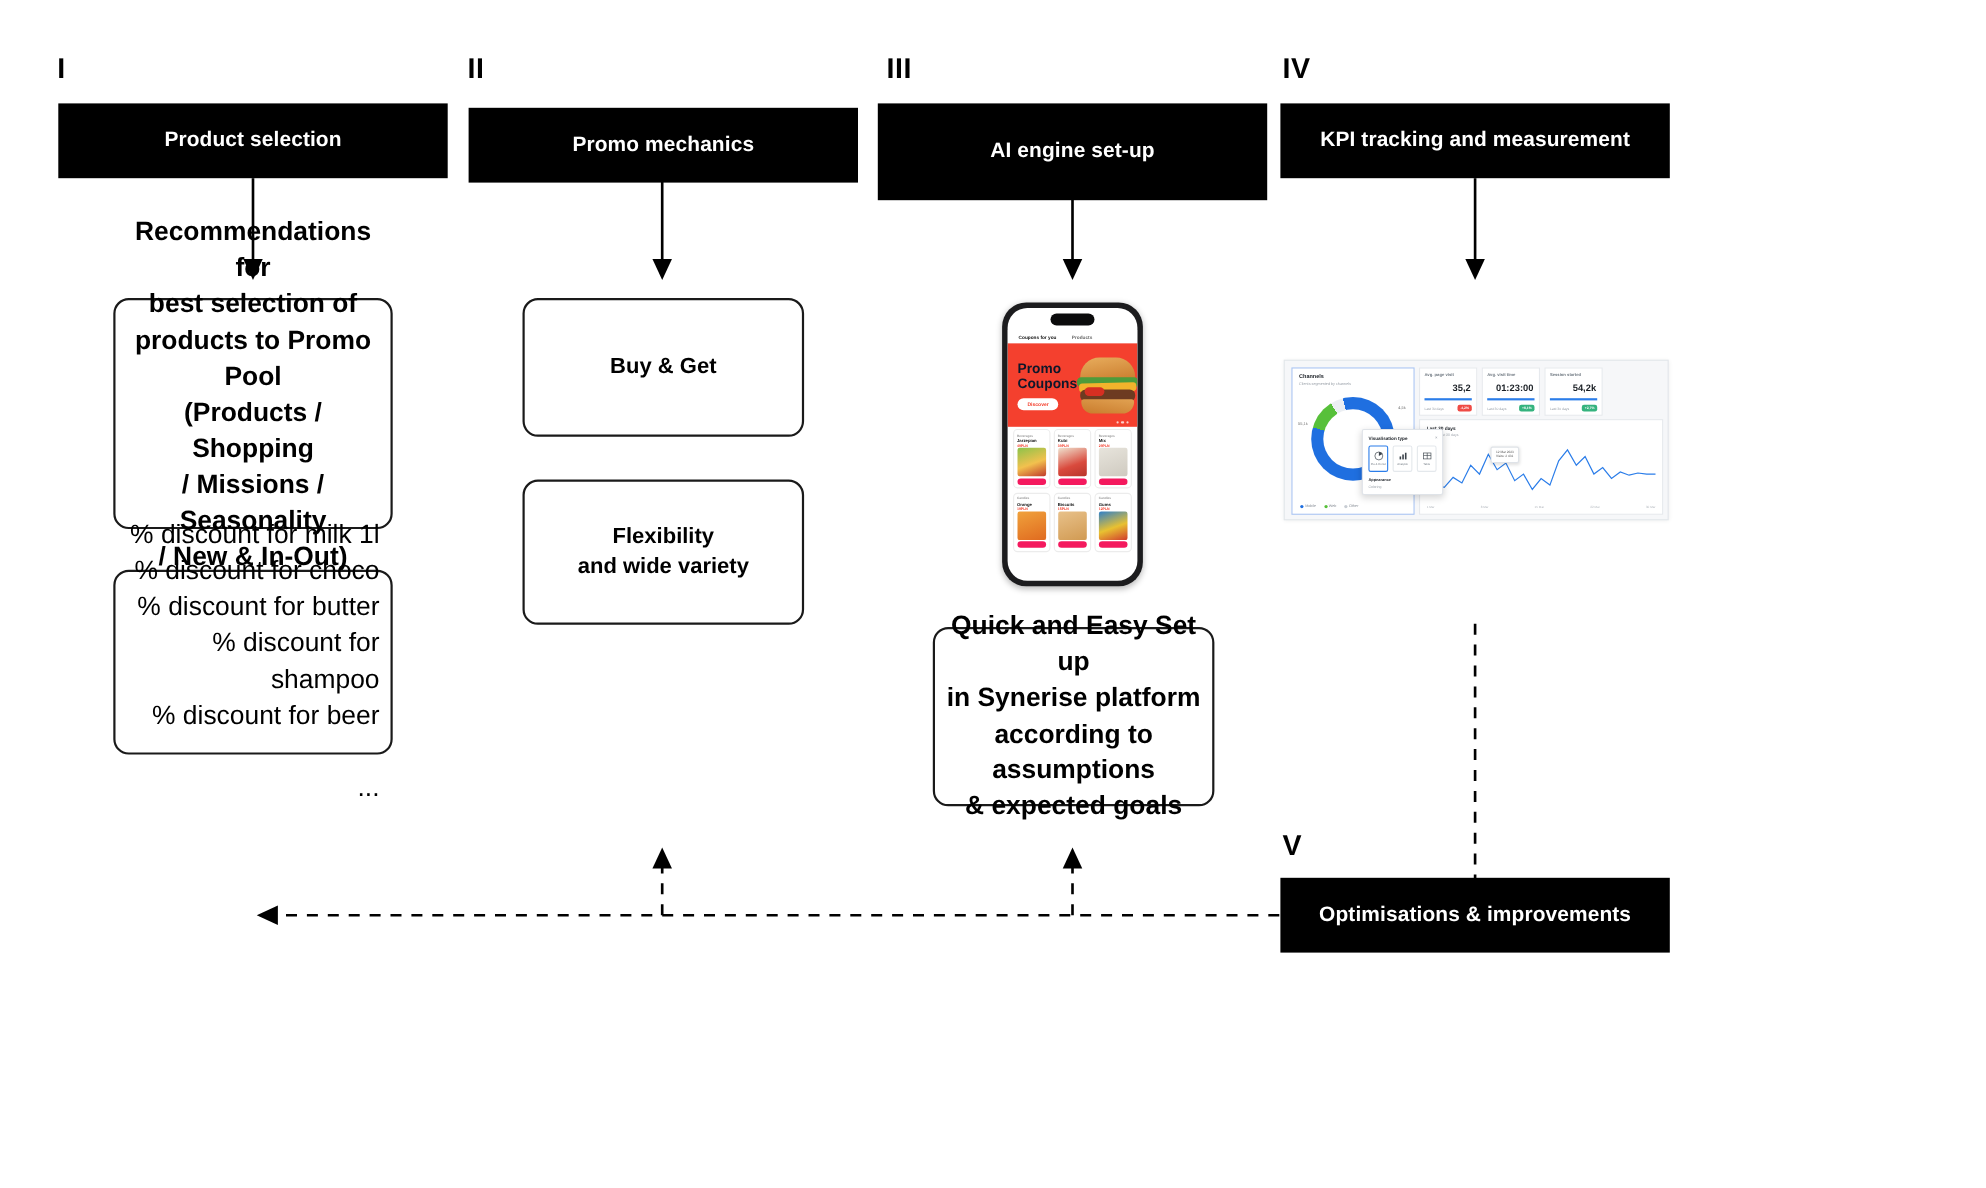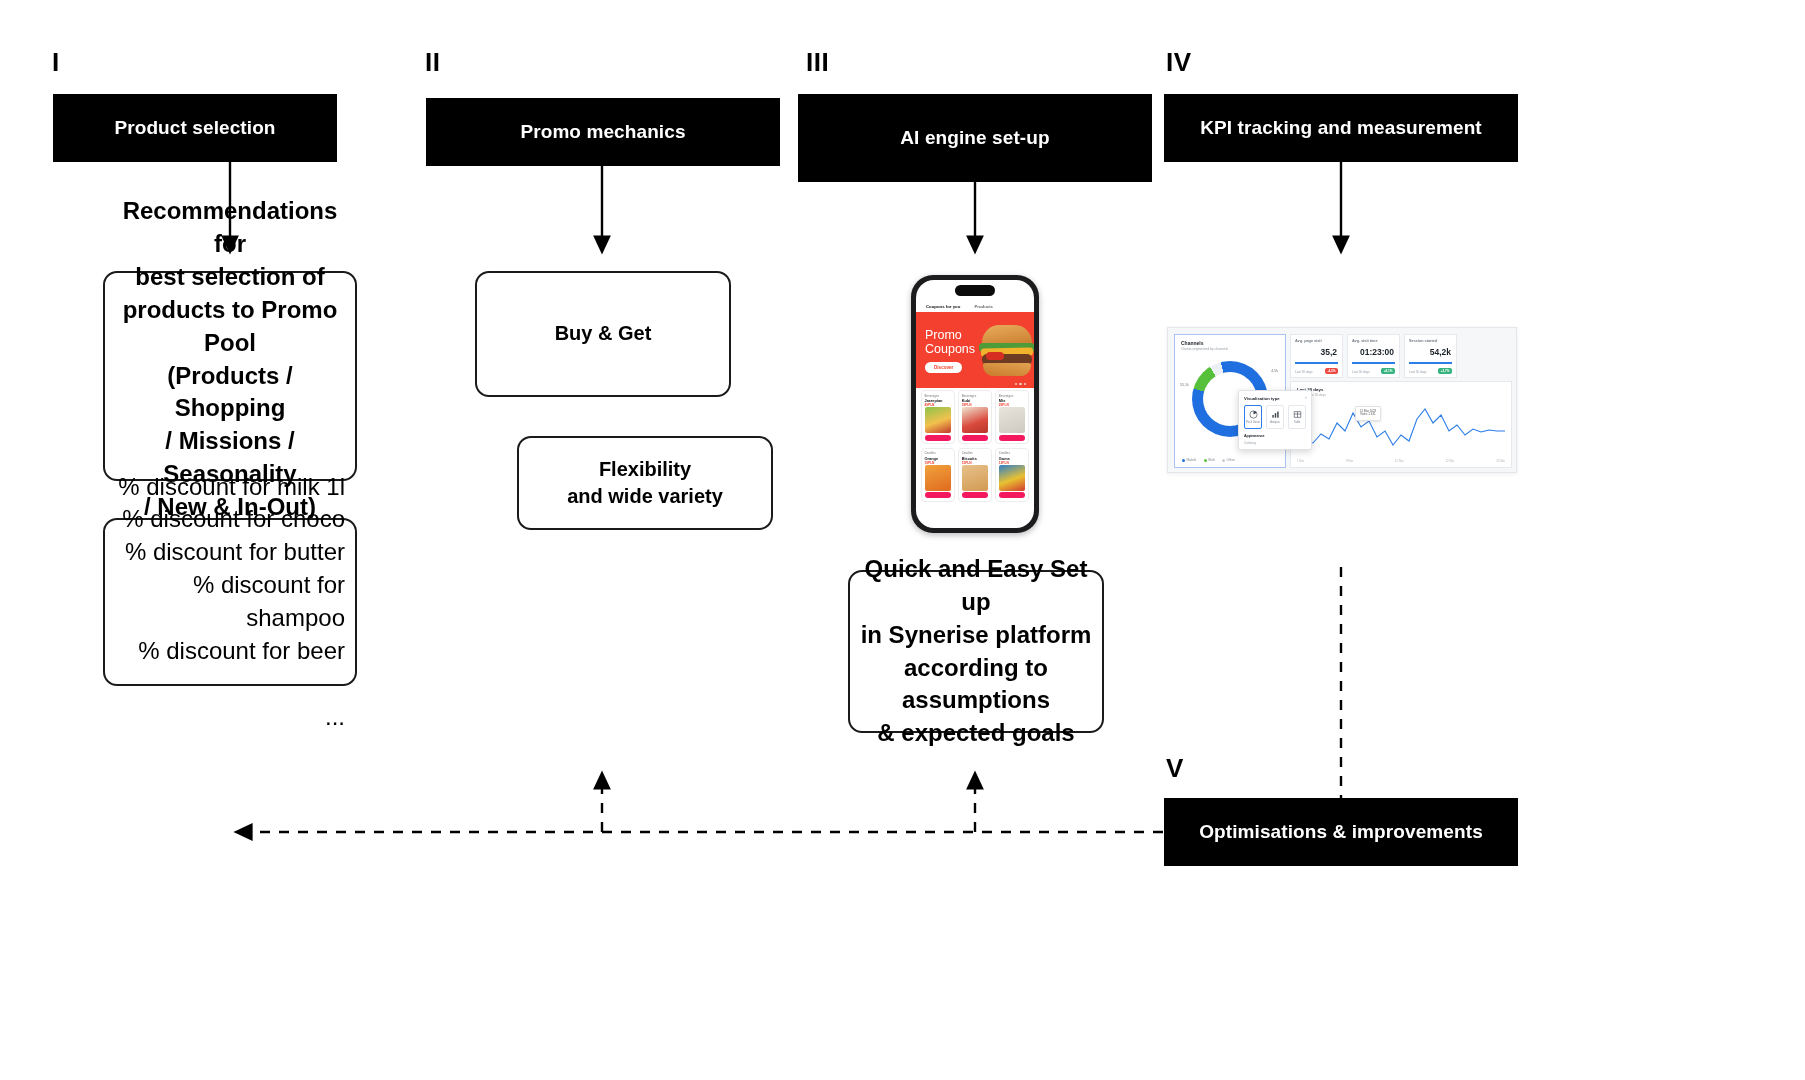--- a/index.html
+++ b/index.html
@@ -131,23 +131,23 @@
   .p-hero {
     position: absolute;
     top: 32px; left: 0; right: 0;
     height: 76px;
     background: #f4402e;
     overflow: hidden;
   }
   .p-hero .h-title {
     position: absolute;
     left: 9px; top: 17px;
-    color: #ffffff;
+    color: #0f172a;
     font-size: 12.5px;
-    font-weight: 400;
+    font-weight: 700;
     line-height: 1.08;
   }
   .p-hero .h-btn {
     position: absolute;
     left: 9px; top: 50px;
     background: #fff;
     color: #f4402e;
     font-size: 4.6px;
     font-weight: 700;
     padding: 3px 9px;
@@ -402,38 +402,38 @@
 
     <g stroke="#000" stroke-width="2.4" fill="none" stroke-dasharray="10 9">
       <line x1="1341" y1="567" x2="1341" y2="800"></line>
       <line x1="1163" y1="832" x2="243" y2="832" marker-end="url(#ahd)"></line>
       <line x1="975" y1="832" x2="975" y2="780" marker-end="url(#ahd)"></line>
       <line x1="602" y1="832" x2="602" y2="780" marker-end="url(#ahd)"></line>
     </g>
   </svg>
 
   <div class="numeral" style="left:52px; top:49px;">I</div>
-  <div class="hdr" style="left:53px; top:94px; width:284px; height:68px;">
+  <div class="hdr" style="left:53px; top:94px; width:354px; height:68px;">
     <span>Product selection</span>
   </div>
   <div class="card" style="left:103px; top:271px; width:254px; height:210px;">
     <div class="txt">Recommendations for<br>best selection of<br>products to <b>Promo Pool</b><br>(Products / Shopping<br>/ Missions / Seasonality<br>/ New &amp; In-Out)<br>products, etc</div>
   </div>
   <div class="card" style="left:103px; top:518px; width:254px; height:168px;text-align:right;">
     <div class="txt reg">% discount for milk 1l<br>% discount for choco<br>% discount for butter<br>% discount for shampoo<br>% discount for beer<br><br>...</div>
   </div>
 
   <div class="numeral" style="left:425px; top:49px;">II</div>
   <div class="hdr" style="left:426px; top:98px; width:354px; height:68px;">
     <span>Promo mechanics</span>
   </div>
   <div class="card" style="left:475px; top:271px; width:256px; height:126px;">
     <div class="txt big">Buy &amp; Get</div>
   </div>
-  <div class="card" style="left:475px; top:436px; width:256px; height:94px;margin-left:42px;">
+  <div class="card" style="left:475px; top:436px; width:256px; height:132px;">
     <div class="txt big">Flexibility<br>and wide variety</div>
   </div>
 
   <div class="numeral" style="left:806px; top:49px;">III</div>
   <div class="hdr" style="left:798px; top:94px; width:354px; height:88px;">
     <span>AI engine set-up</span>
   </div>
 
   <div class="phone">
     <div class="screen">

